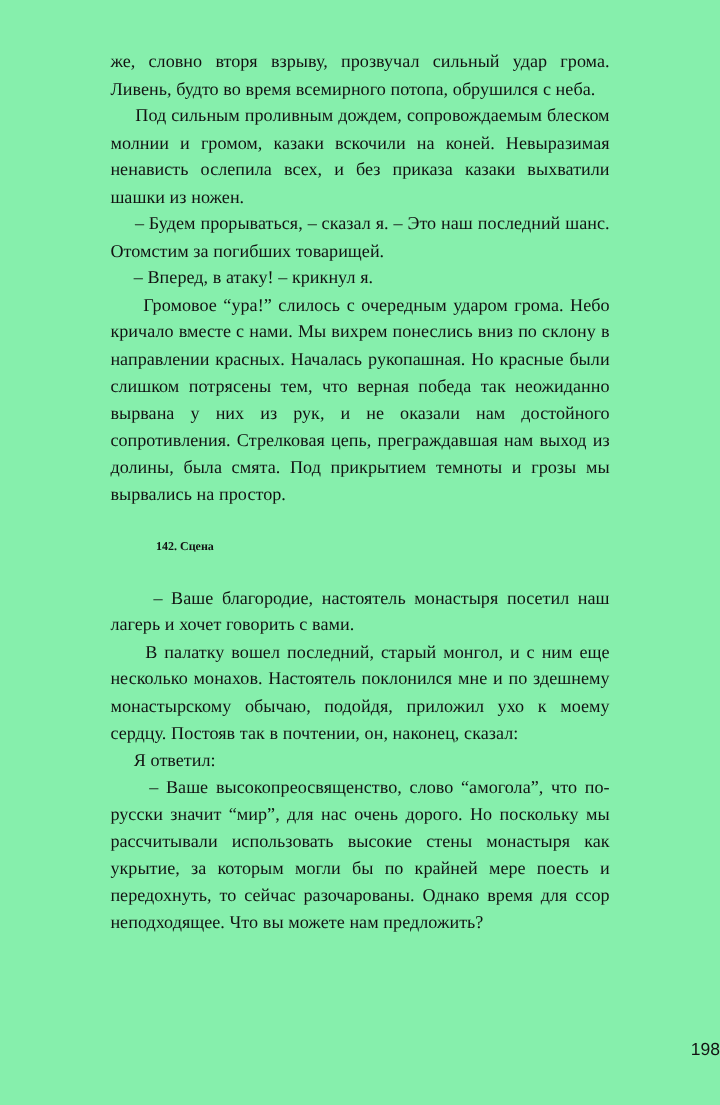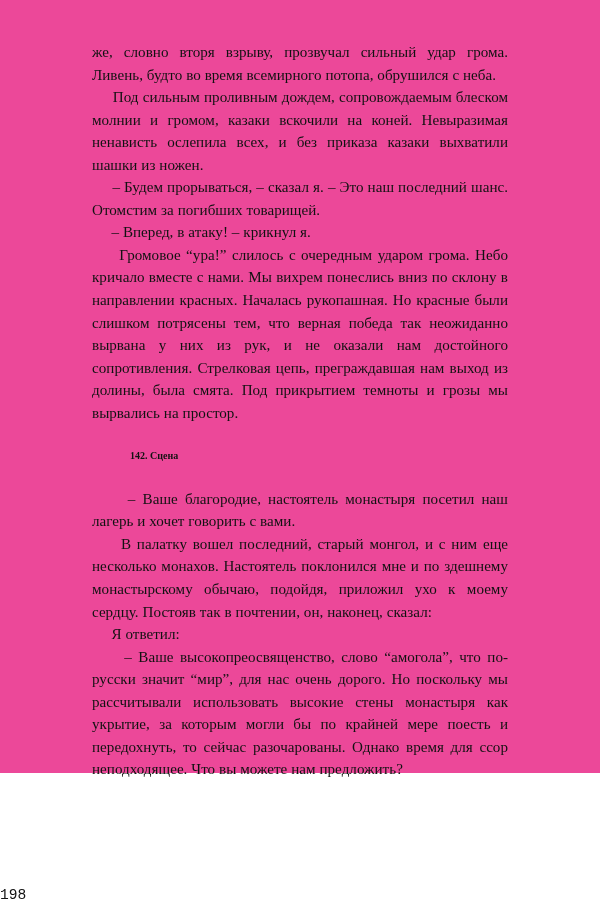--- a/index.html
+++ b/index.html
@@ -10,22 +10,22 @@
   body {
     width: 600px;
     height: 921px;
     overflow: hidden;
     font-family: "Liberation Serif", "DejaVu Serif", serif;
     color: #121212;
   }
   .page {
     position: relative;
     width: 600px;
-    height: 773px;
-    background: #ec4899;
+    height: 921px;
+    background: #86efac;
   }
   .text-column {
     position: absolute;
     left: 92px;
     top: 41px;
     width: 416px;
   }
   .para {
     margin: 0;
     font-size: 15.1px;
@@ -49,25 +49,24 @@
     height: 21px;
   }
   .gap-after-head {
     height: 20px;
   }
   .page-number {
     position: absolute;
     left: 0;
     right: 0;
     top: 866px;
-    text-align: left;
+    text-align: right;
     font-size: 14.6px;
     line-height: 18px;
-    font-family: Liberation Mono, monospace;
-    margin-top: 20px;
+    font-family: Liberation Sans, sans-serif;
   }
 </style>
 </head>
 <body>
 
 <div class="page">
 
   <div class="text-column">
 
     <p class="para">же, словно вторя взрыву, прозвучал сильный удар грома.  Ливень, будто во время всемирного потопа, обрушился с неба.</p>

